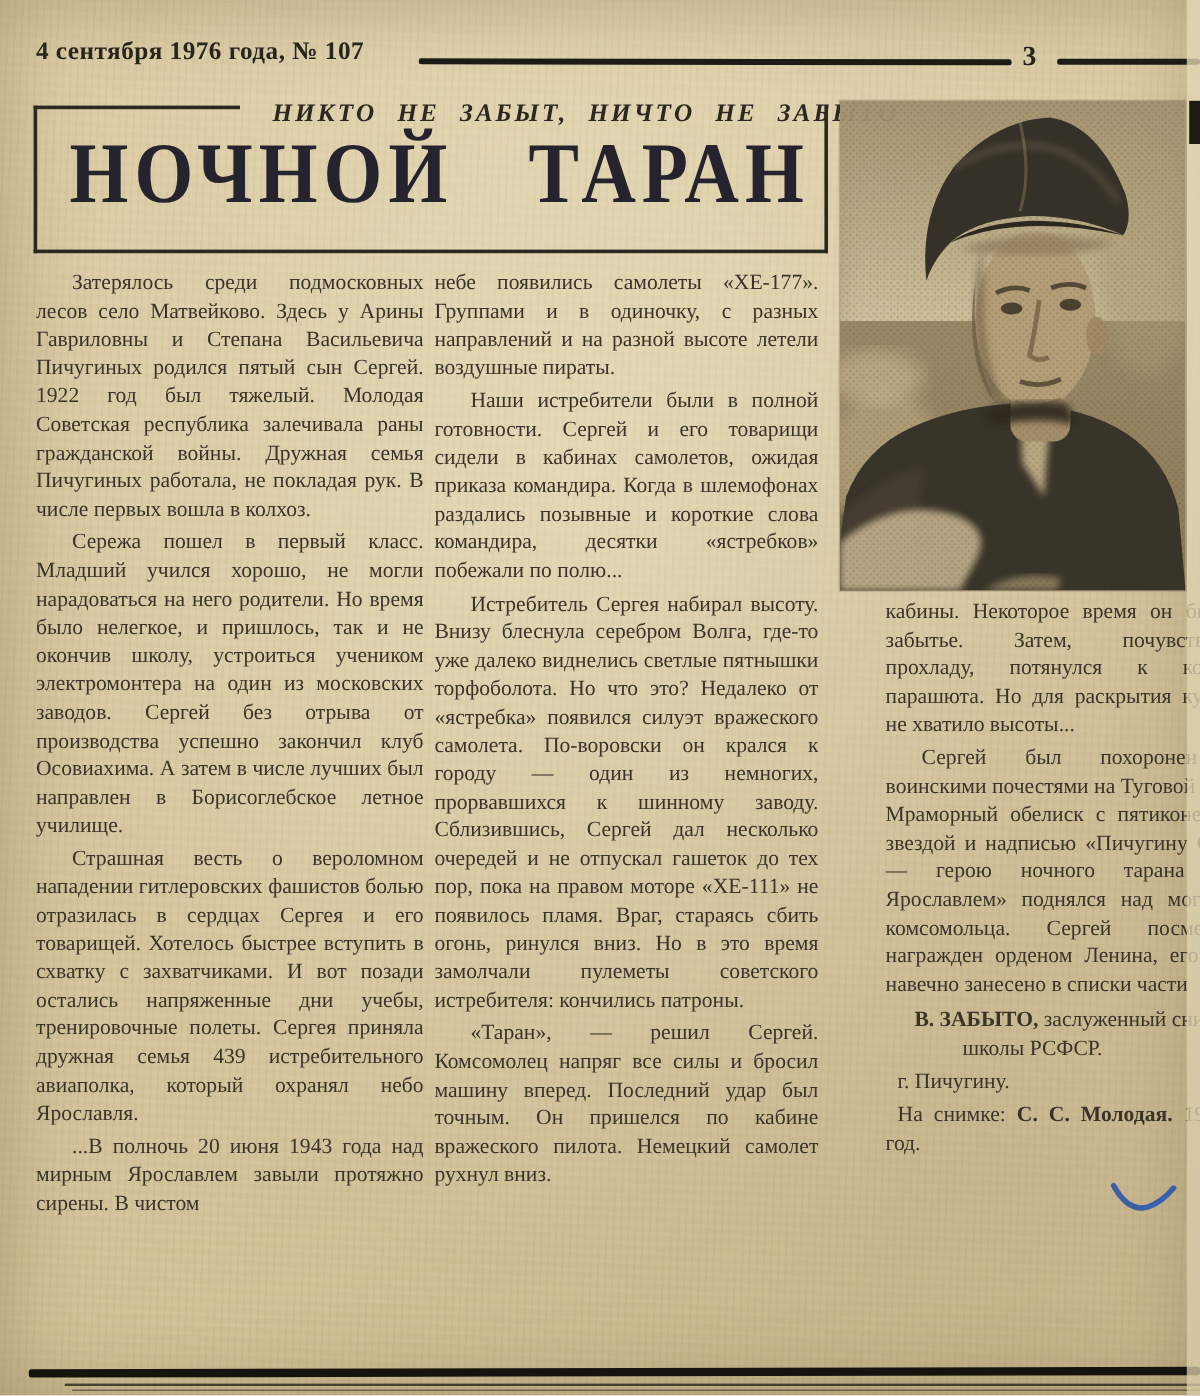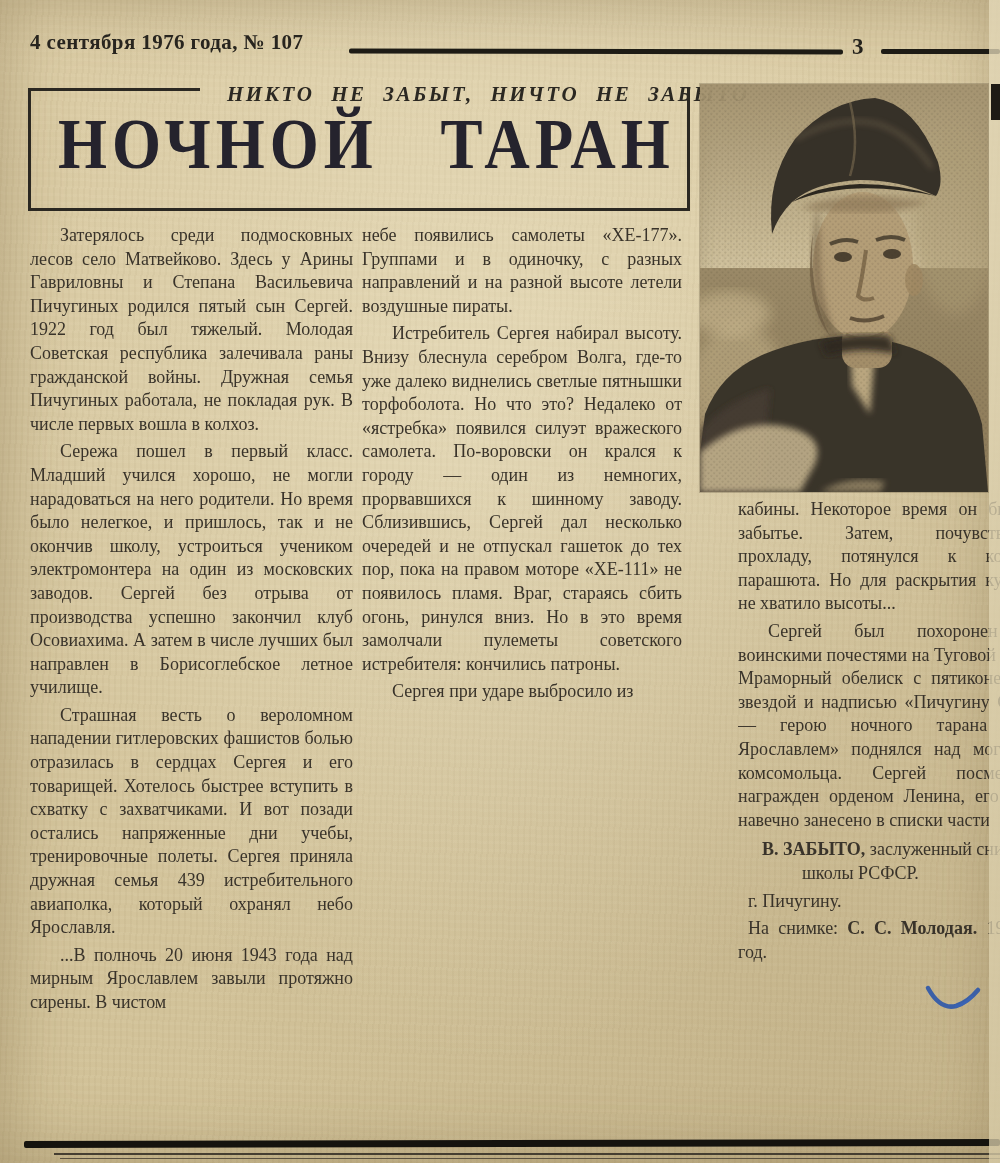--- a/index.html
+++ b/index.html
@@ -136,22 +136,23 @@
 
   <div class="col col1">
     <p class="ind">Затерялось среди подмосковных лесов село Матвейково. Здесь у Арины Гавриловны и Степана Васильевича Пичугиных родился пятый сын Сергей. 1922 год был тяжелый. Молодая Советская республика залечивала раны гражданской войны. Дружная семья Пичугиных работала, не покладая рук. В числе первых вошла в колхоз.</p>
     <p class="ind">Сережа пошел в первый класс. Младший учился хорошо, не могли нарадоваться на него родители. Но время было нелегкое, и пришлось, так и не окончив школу, устроиться учеником электромонтера на один из московских заводов. Сергей без отрыва от производства успешно закончил клуб Осовиахима. А затем в числе лучших был направлен в Борисоглебское летное училище.</p>
     <p class="ind">Страшная весть о вероломном нападении гитлеровских фашистов болью отразилась в сердцах Сергея и его товарищей. Хотелось быстрее вступить в схватку с захватчиками. И вот позади остались напряженные дни учебы, тренировочные полеты. Сергея приняла дружная семья 439 истребительного авиаполка, который охранял небо Ярославля.</p>
     <p class="ind">...В полночь 20 июня 1943 года над мирным Ярославлем завыли протяжно сирены. В чистом</p>
   </div>
 
   <div class="col col2">
     <p>небе появились самолеты «ХЕ-177». Группами и в одиночку, с разных направлений и на разной высоте летели воздушные пираты.</p>
+    <p class="ind">Наши истребители были в полной готовности. Сергей и его товарищи сидели в кабинах самолетов, ожидая приказа командира. Когда в шлемофонах раздались позывные и короткие слова командира, десятки «ястребков» побежали по полю...</p>
     <p class="ind">Истребитель Сергея набирал высоту. Внизу блеснула серебром Волга, где-то уже далеко виднелись светлые пятнышки торфоболота. Но что это? Недалеко от «ястребка» появился силуэт вражеского самолета. По-воровски он крался к городу — один из немногих, прорвавшихся к шинному заводу. Сблизившись, Сергей дал несколько очередей и не отпускал гашеток до тех пор, пока на правом моторе «ХЕ-111» не появилось пламя. Враг, стараясь сбить огонь, ринулся вниз. Но в это время замолчали пулеметы советского истребителя: кончились патроны.</p>
-    <p class="ind">Сергея при ударе выбросило из</p>
+    <p class="ind">«Таран», — решил Сергей. Комсомолец напряг все силы и бросил машину вперед. Последний удар был точным. Он пришелся по кабине вражеского пилота. Немецкий самолет рухнул вниз.</p>
   </div>
 
   <div class="col col3">
     <p>кабины. Некоторое время он был в забытье. Затем, почувствовав прохладу, потянулся к кольцу парашюта. Но для раскрытия купола не хватило высоты...</p>
     <p class="ind">Сергей был похоронен с воинскими почестями на Туговой горе. Мраморный обелиск с пятиконечной звездой и надписью «Пичугину С. С. — герою ночного тарана над Ярославлем» поднялся над могилой комсомольца. Сергей посмертно награжден орденом Ленина, его имя навечно занесено в списки части</p>
     <p class="signature">
       <span class="b">В. ЗАБЫТО,</span>
       <span>заслуженный снимке школы РСФСР.</span>
     </p>
     <p class="sig-city">г. Пичугину.</p>

